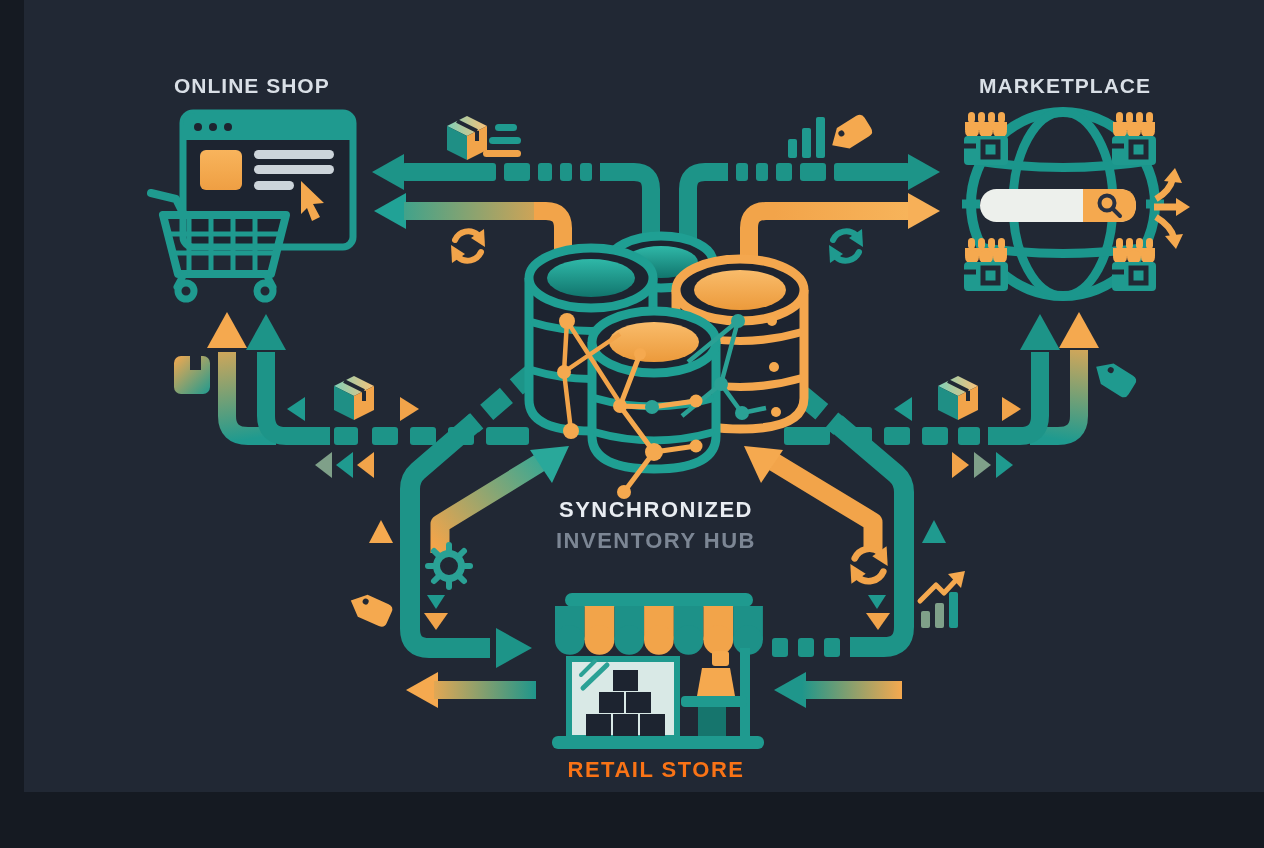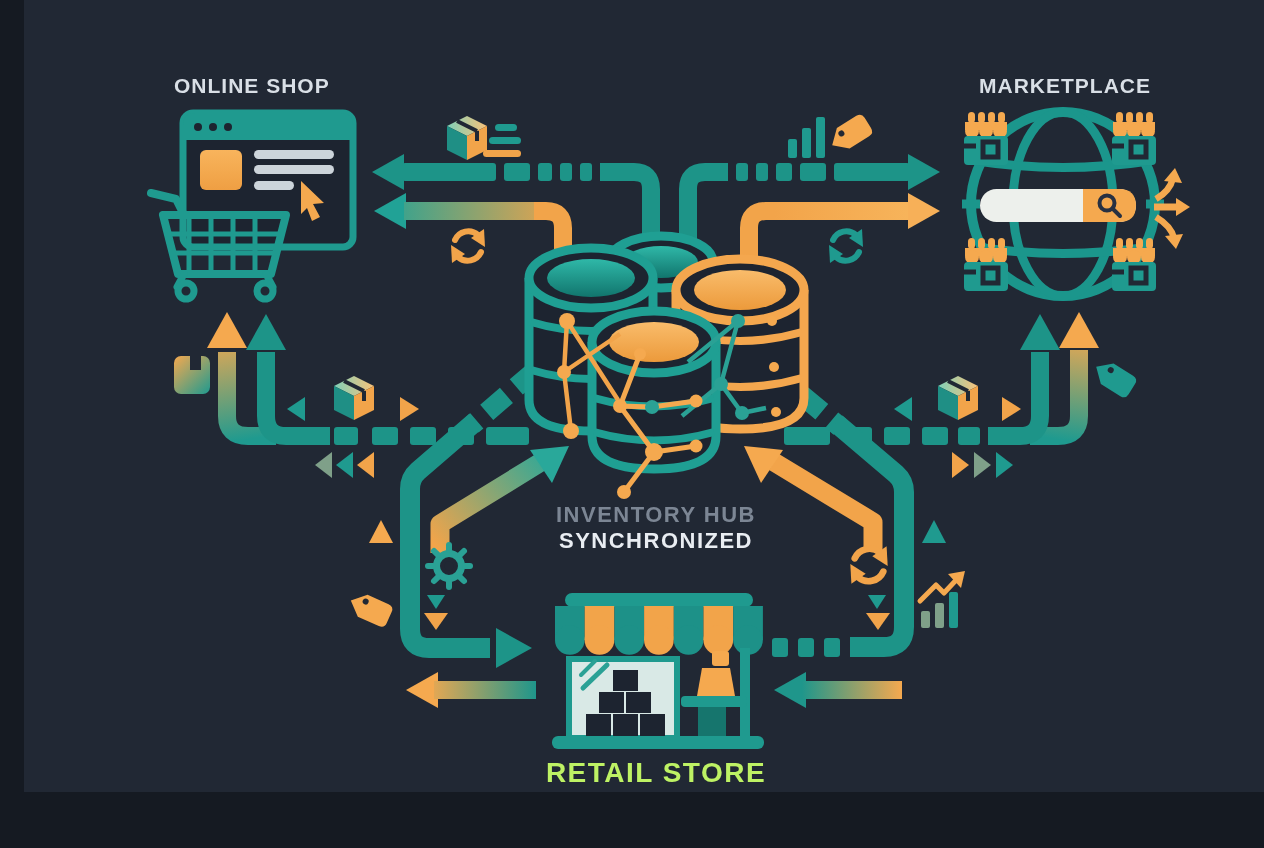--- a/index.html
+++ b/index.html
@@ -4,21 +4,21 @@
 <style>
   html,body{margin:0;padding:0;background:#151a22;}
   #stage{position:relative;width:1264px;height:792px;background:#212834;overflow:hidden;
          font-family:Liberation Sans, sans-serif;margin-left:24px;}
   #art{position:absolute;left:0;top:0;}
   .label{position:absolute;font-weight:700;letter-spacing:1px;white-space:nowrap;}
   .lbl-corner{font-size:21px;color:#d9dfe6;}
   .hub-wrap,.retail-wrap{position:absolute;left:472px;width:320px;text-align:center;}
   .hub1{font-size:22px;color:#e9edf2;letter-spacing:1.5px;}
   .hub2{font-size:22px;color:#7c8694;letter-spacing:1.5px;margin-top:5px;}
-  .retail1{font-size:28px;color:#bef264;letter-spacing:1.5px;}
+  .retail1{font-size:22px;color:#f97316;letter-spacing:1.5px;}
 </style>
 </head>
 <body>
 
 <div id="stage">
 
 <svg id="art" width="1264" height="848" viewBox="0 0 1264 848">
   <defs>
     <linearGradient id="gA3" gradientUnits="userSpaceOnUse" x1="350" y1="0" x2="545" y2="0">
       <stop offset="0" stop-color="#21a296"></stop>
@@ -465,20 +465,20 @@
       <rect x="657" y="696" width="66" height="11" rx="4" fill="#1f9a8f"></rect>
       <rect x="674" y="707" width="28" height="31" fill="#16756d"></rect>
     </g>
     <rect x="528" y="736" width="212" height="13" rx="6" fill="#1f9a8f"></rect>
   </g>
 </svg>
 
 <div class="label lbl-corner" style="left:150px;top:74px;">ONLINE SHOP</div>
 <div class="label lbl-corner" style="left:955px;top:74px;text-align:right;">MARKETPLACE</div>
 <div class="hub-wrap" style="top:497px;">
+  <div class="label hub1" style="position:static;">SYNCHRONIZED</div>
   <div class="label hub2" style="position:static;">INVENTORY HUB</div>
-  <div class="label hub1" style="position:static;">SYNCHRONIZED</div>
 </div>
 <div class="retail-wrap" style="top:757px;">
   <div class="label retail1" style="position:static;">RETAIL STORE</div>
 </div>
 
 </div>
 
 </body></html>

